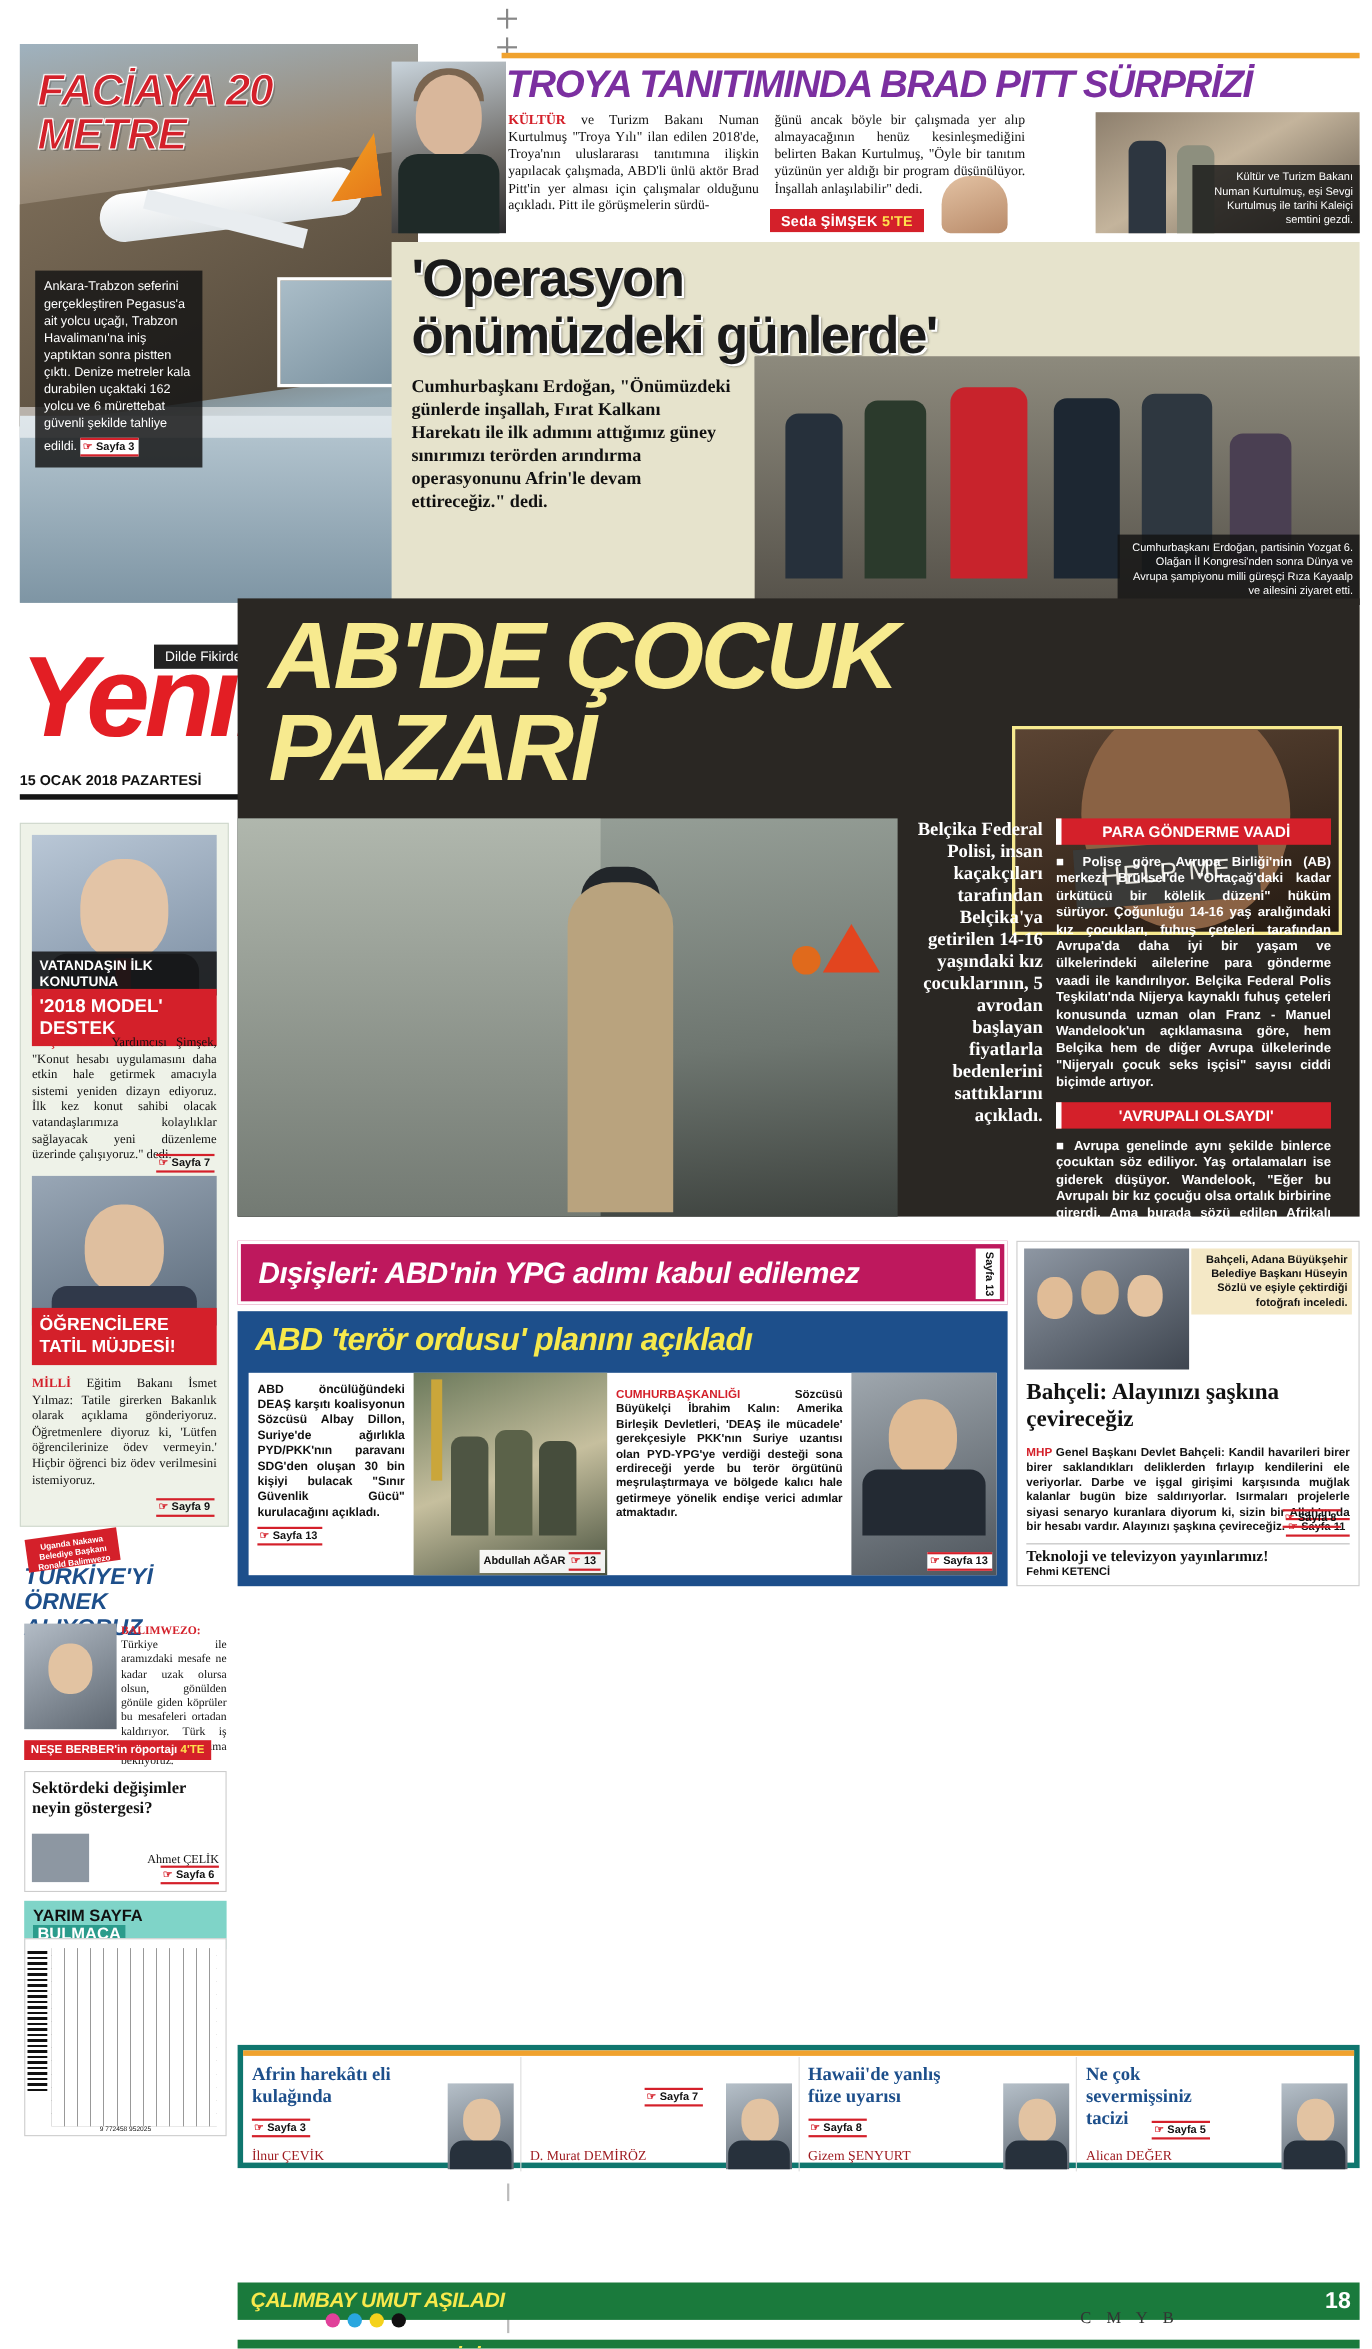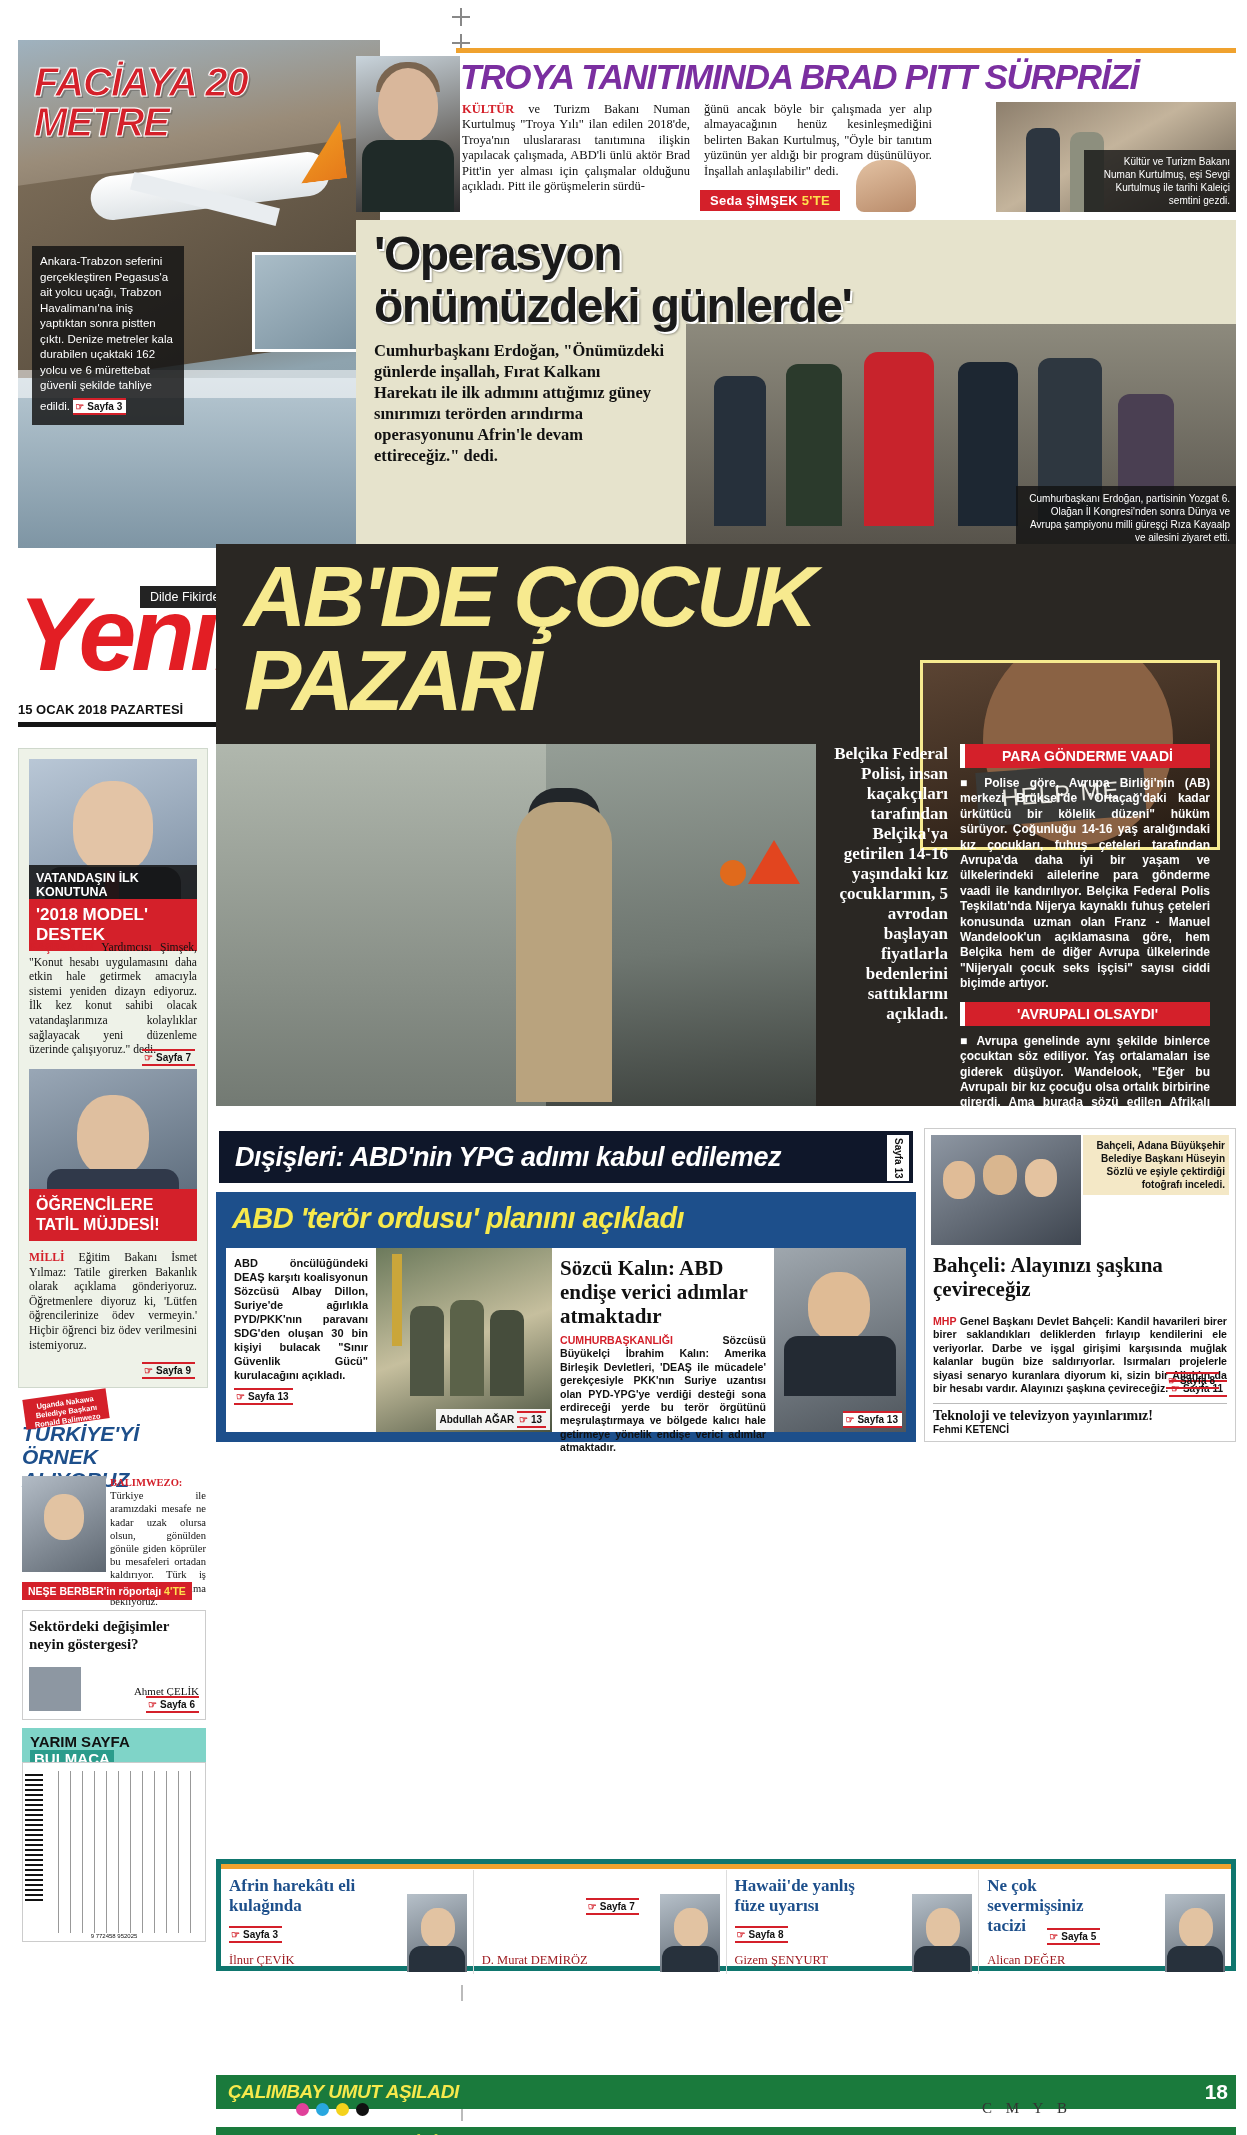--- a/index.html
+++ b/index.html
@@ -199,21 +199,21 @@
   #main .col{position:absolute;left:744px;top:200px;width:250px;}
   #main .redhead{background:#d4202a;color:#fff;text-align:center;
     font-family:"Liberation Sans",sans-serif;font-weight:bold;font-size:14px;padding:4px 0;
     border-left:5px solid #fff;margin-bottom:8px;}
   #main .col p{color:#fff;font-family:"Liberation Sans",sans-serif;font-weight:bold;
     font-size:12px;line-height:15.4px;text-align:justify;margin-bottom:10px;}
   #main .col p:before{content:"\25A0  ";}
   #main .col .sayfa{background:#fff;float:right;margin-top:2px;}
 
   
-  #disis{position:absolute;left:216px;top:1128px;width:700px;height:58px;background:#0f172a;
+  #disis{position:absolute;left:216px;top:1128px;width:700px;height:58px;background:#be185d;
     border:3px solid #fff;}
   #disis h3{font-family:"Liberation Sans",sans-serif;font-weight:bold;font-style:italic;
     font-size:27px;line-height:52px;color:#fff;padding-left:16px;letter-spacing:-.5px;}
   #disis .side{position:absolute;right:4px;top:4px;width:22px;height:46px;background:#fff;color:#111;
     font-family:"Liberation Sans",sans-serif;font-weight:bold;font-size:10px;
     writing-mode:vertical-rl;text-align:center;line-height:22px;}
 
   
   #abd{position:absolute;left:216px;top:1192px;width:700px;height:250px;background:#1d4f8b;}
   #abd h3{font-family:"Liberation Sans",sans-serif;font-weight:bold;font-style:italic;
@@ -474,21 +474,20 @@
         <div class="flag"></div>
           <div class="s1"></div>
           <div class="s2"></div>
           <div class="s3"></div>
         <div class="nm">
           <span>Abdullah AĞAR</span>
           <span class="sayfa">13</span>
         </div>
       </div>
       <div class="c3">
-        <h4>Sözcü Kalın: ABD endişe verici adımlar atmaktadır</h4>
         <p><span class="lead">CUMHURBAŞKANLIĞI</span><span> Sözcüsü Büyükelçi İbrahim Kalın: Amerika Birleşik Devletleri, 'DEAŞ ile mücadele' gerekçesiyle PKK'nın Suriye uzantısı olan PYD-YPG'ye verdiği desteği sona erdireceği yerde bu terör örgütünü meşrulaştırmaya ve bölgede kalıcı hale getirmeye yönelik endişe verici adımlar atmaktadır.</span></p>
       </div>
       <div class="c4">
         <div class="head"></div>
           <div class="sh"></div>
         <span class="sayfa">Sayfa 13</span>
       </div>
     </div>
   </div>
 

